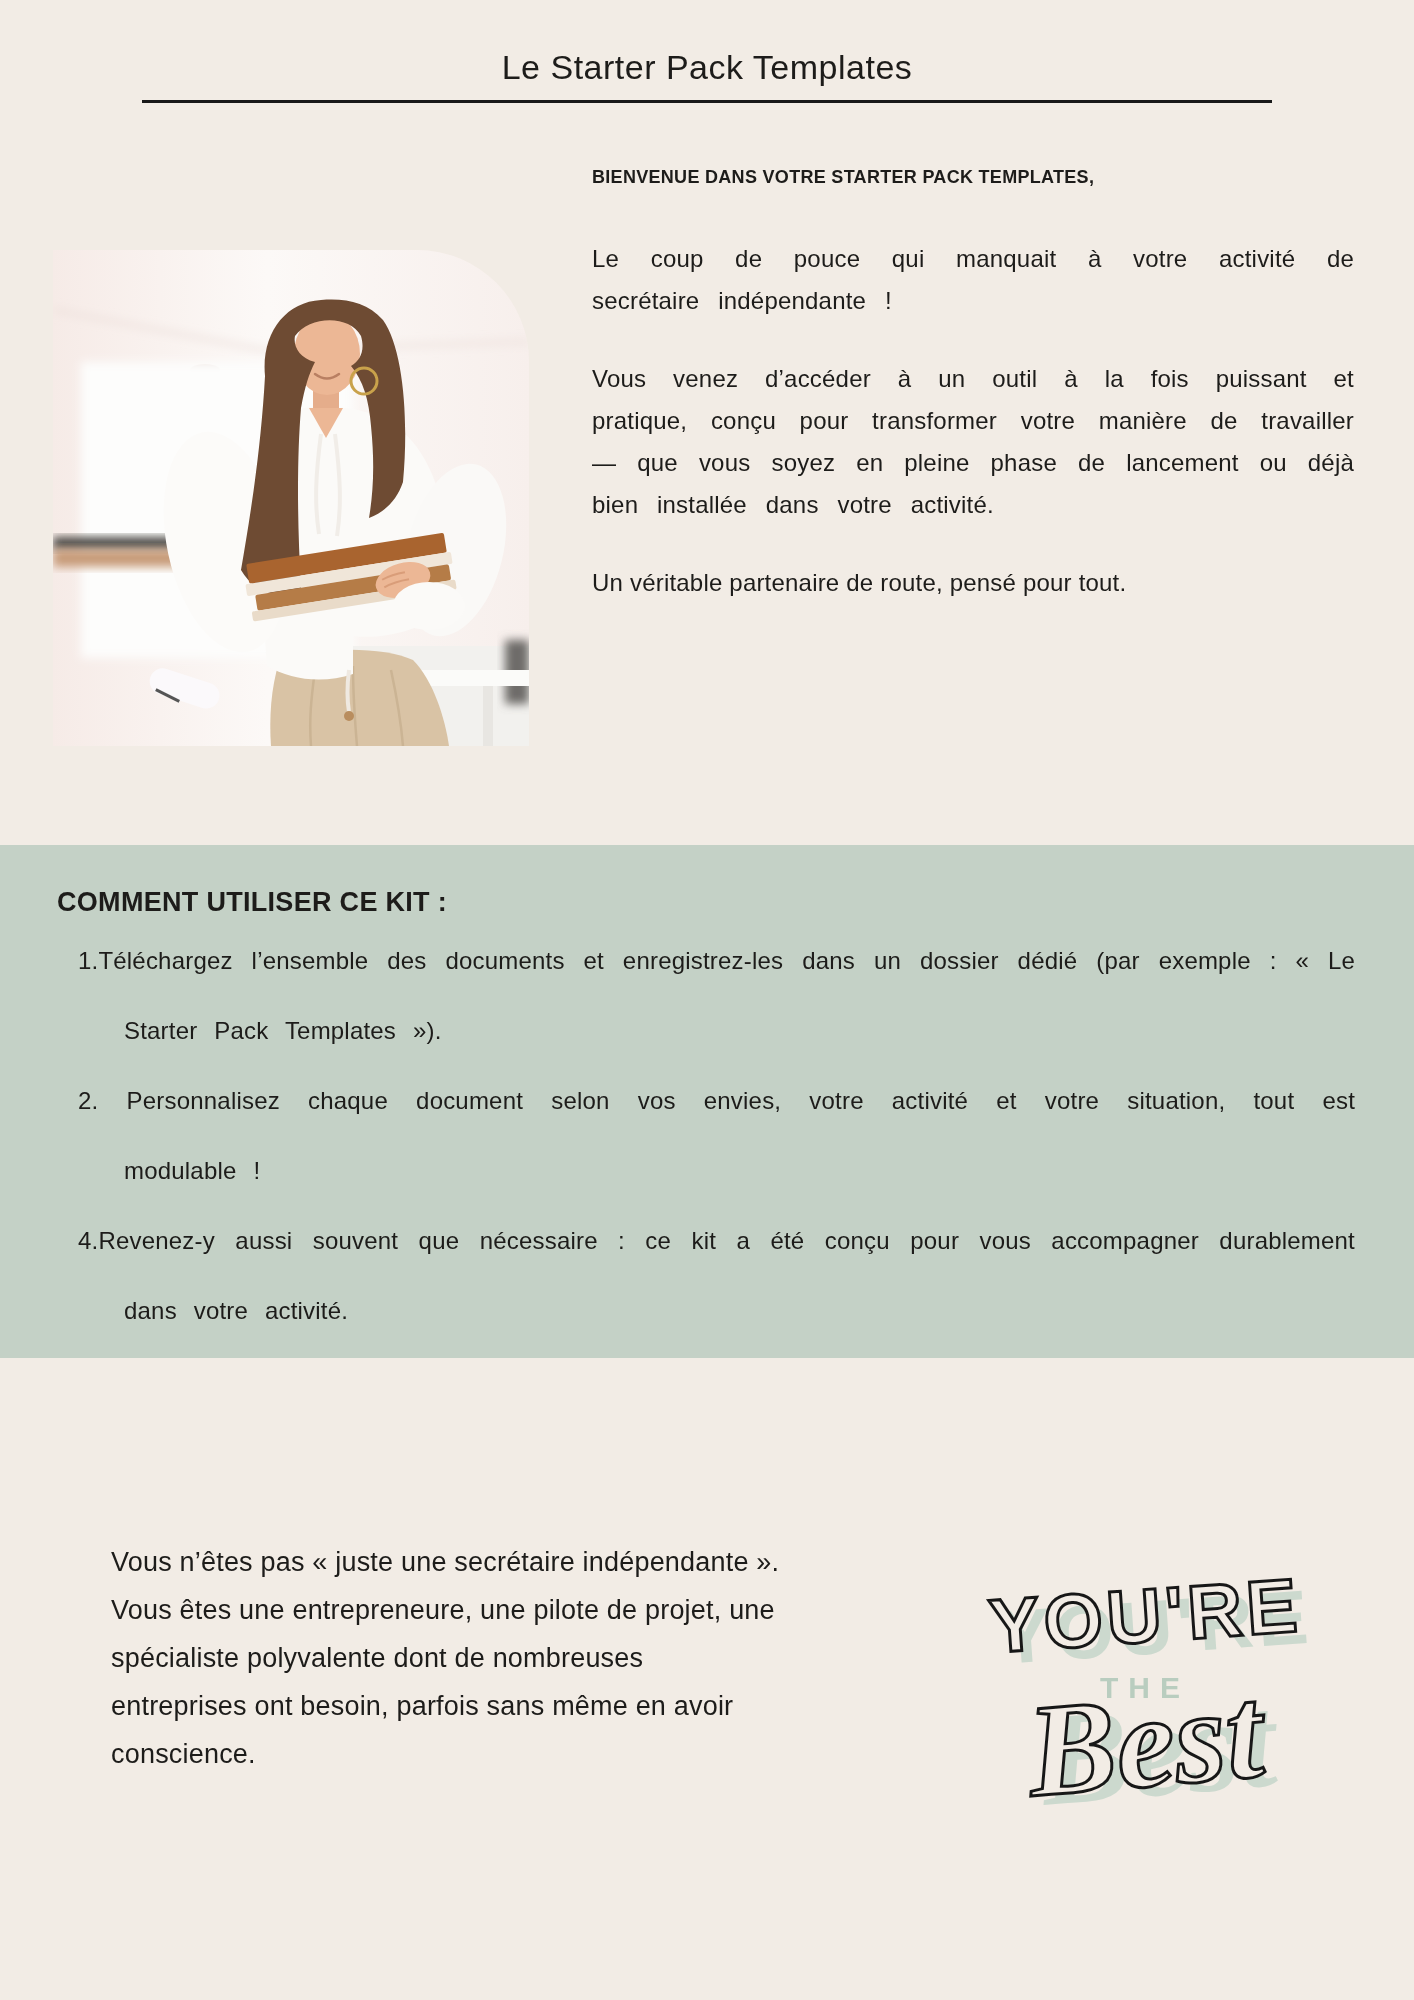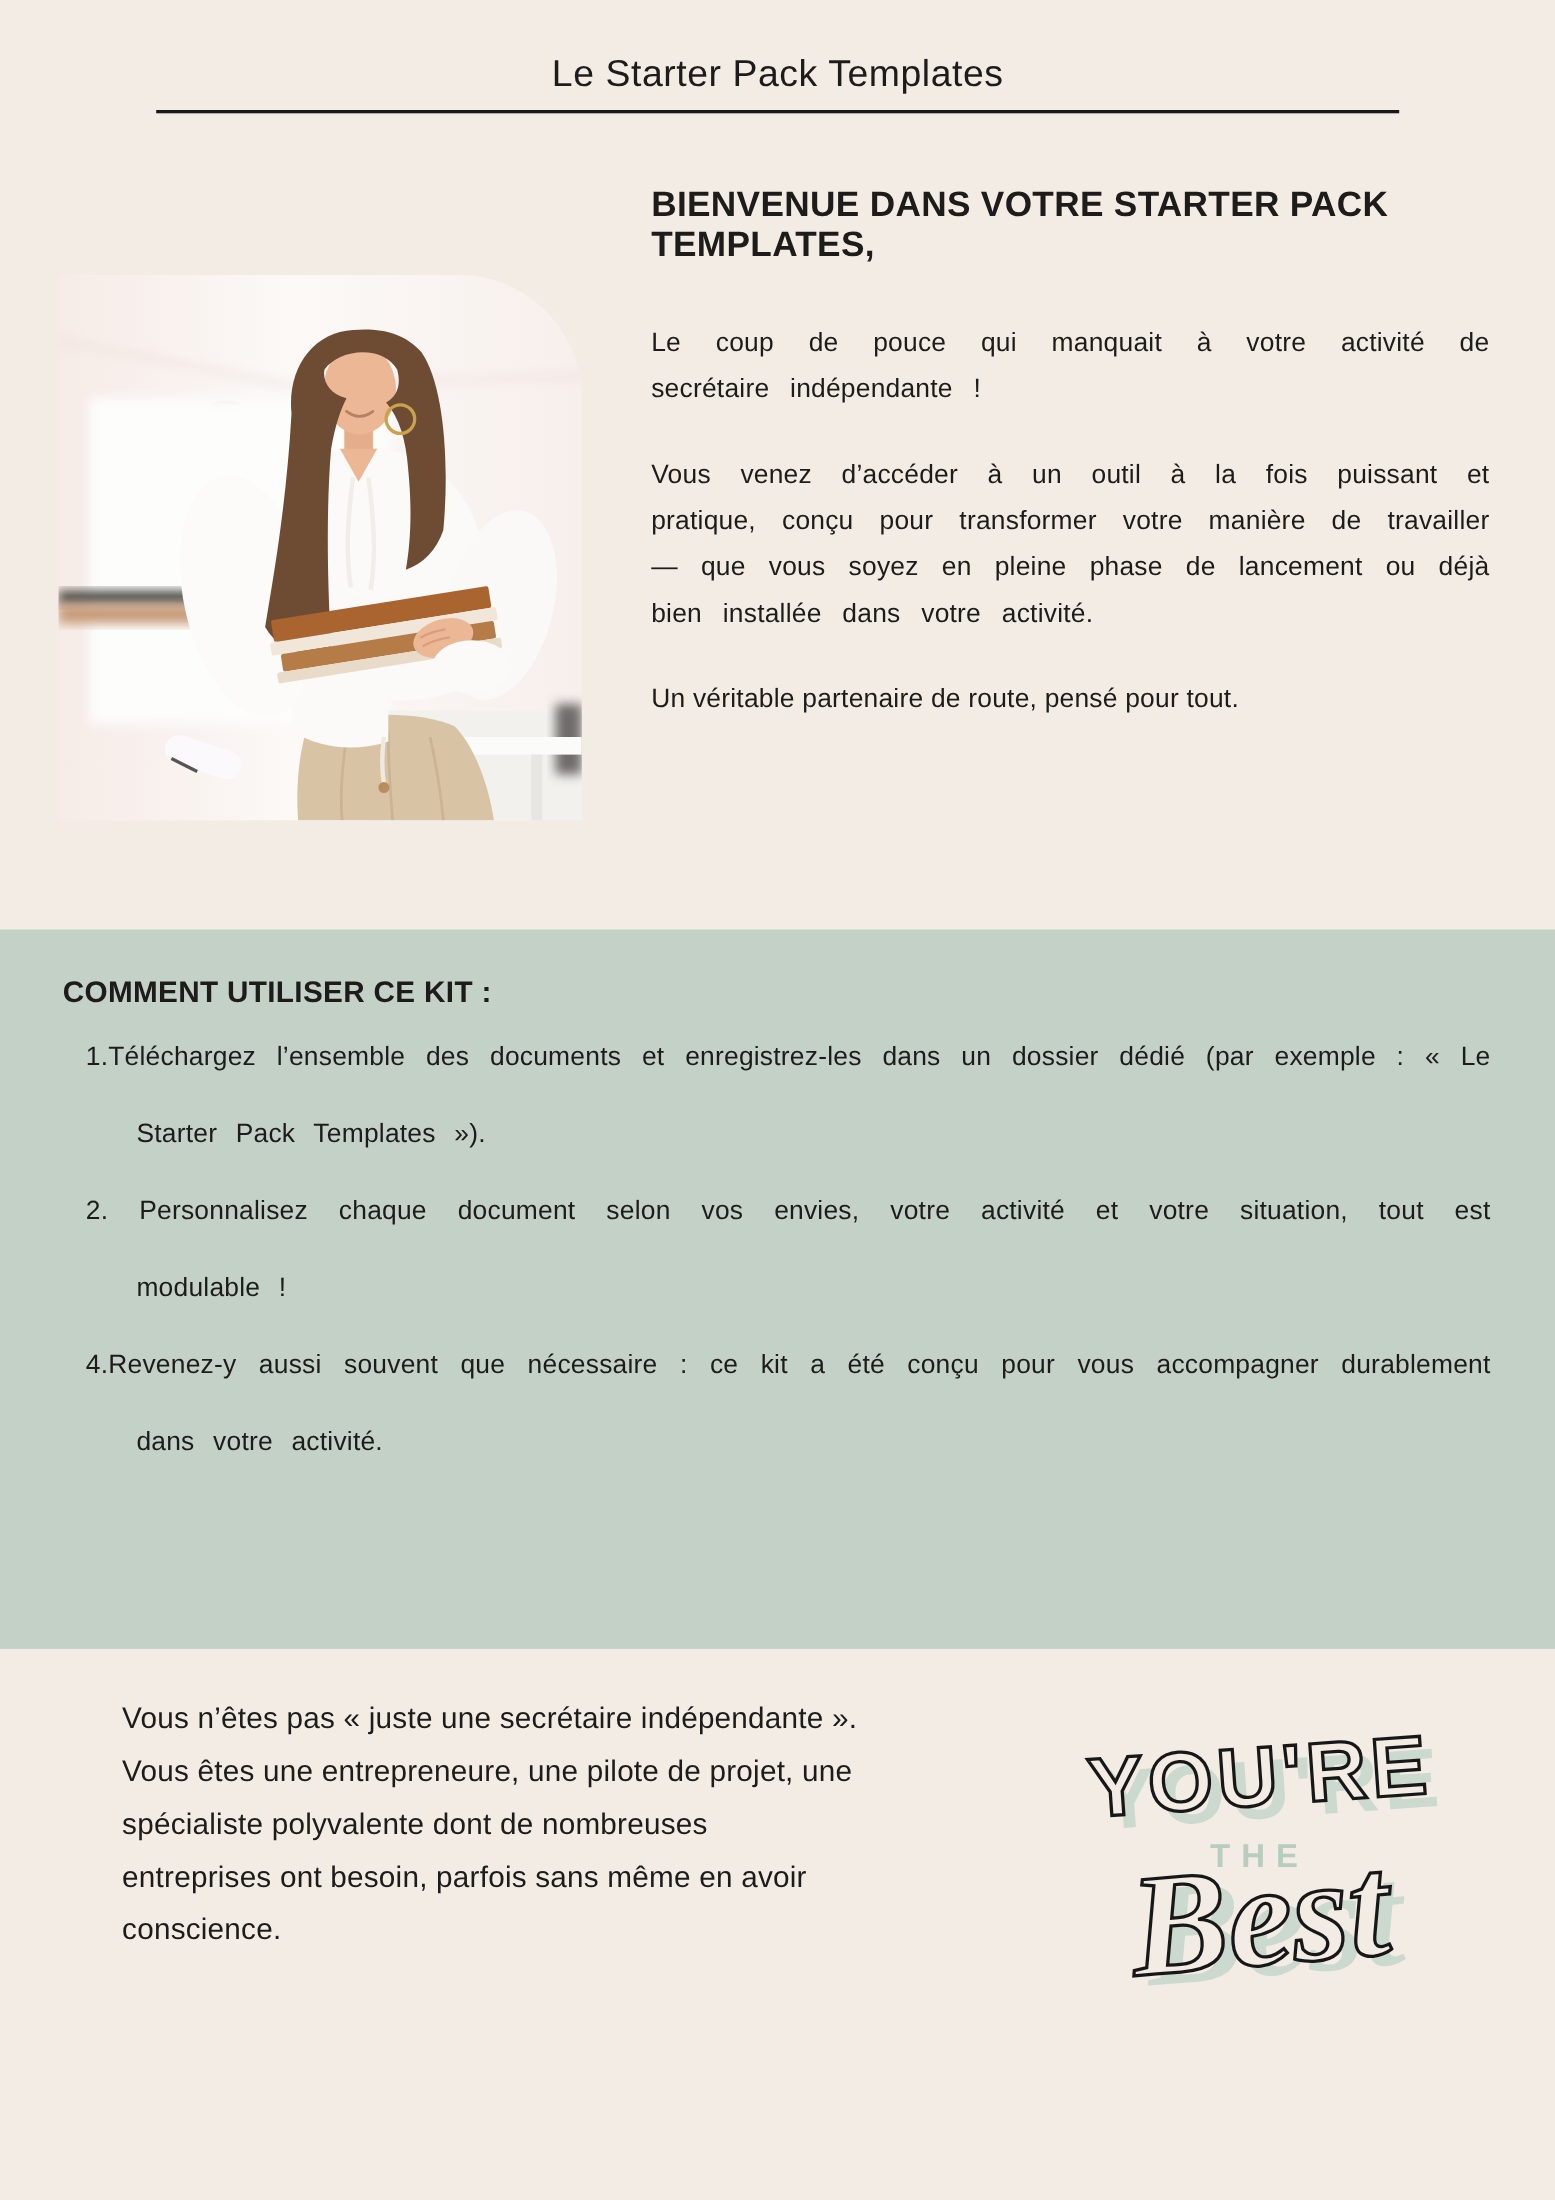--- a/index.html
+++ b/index.html
@@ -47,33 +47,33 @@
     overflow:hidden;
     background:#f6ede9;
   }
   .photo-frame svg{display:block;width:100%;height:100%;}
 
   .hero-text{
     position:absolute;left:592px;top:167px;width:762px;
   }
   .hero-heading{
     margin:0 0 50px 0;
-    font-size:32px;font-weight:700;letter-spacing:.3px;
+    font-size:18px;font-weight:700;letter-spacing:.3px;
   }
   .hero-p{
     margin:0 0 36px 0;
     font-size:24px;line-height:42px;
     text-align:justify;word-spacing:12px;letter-spacing:.2px;
   }
   .hero-p.last{margin-bottom:0;text-align:left;word-spacing:normal;}
 
   
   .kit-section{
     position:absolute;top:845px;left:0;
-    width:1414px;height:654px;
+    width:1414px;height:513px;
     background:var(--green);
   }
   .kit-heading{
     margin:42px 0 8px 57px;
     font-size:27px;font-weight:700;letter-spacing:.3px;
   }
   .kit-list{
     margin:0;padding:0 59px 0 124px;
     list-style:none;
   }

